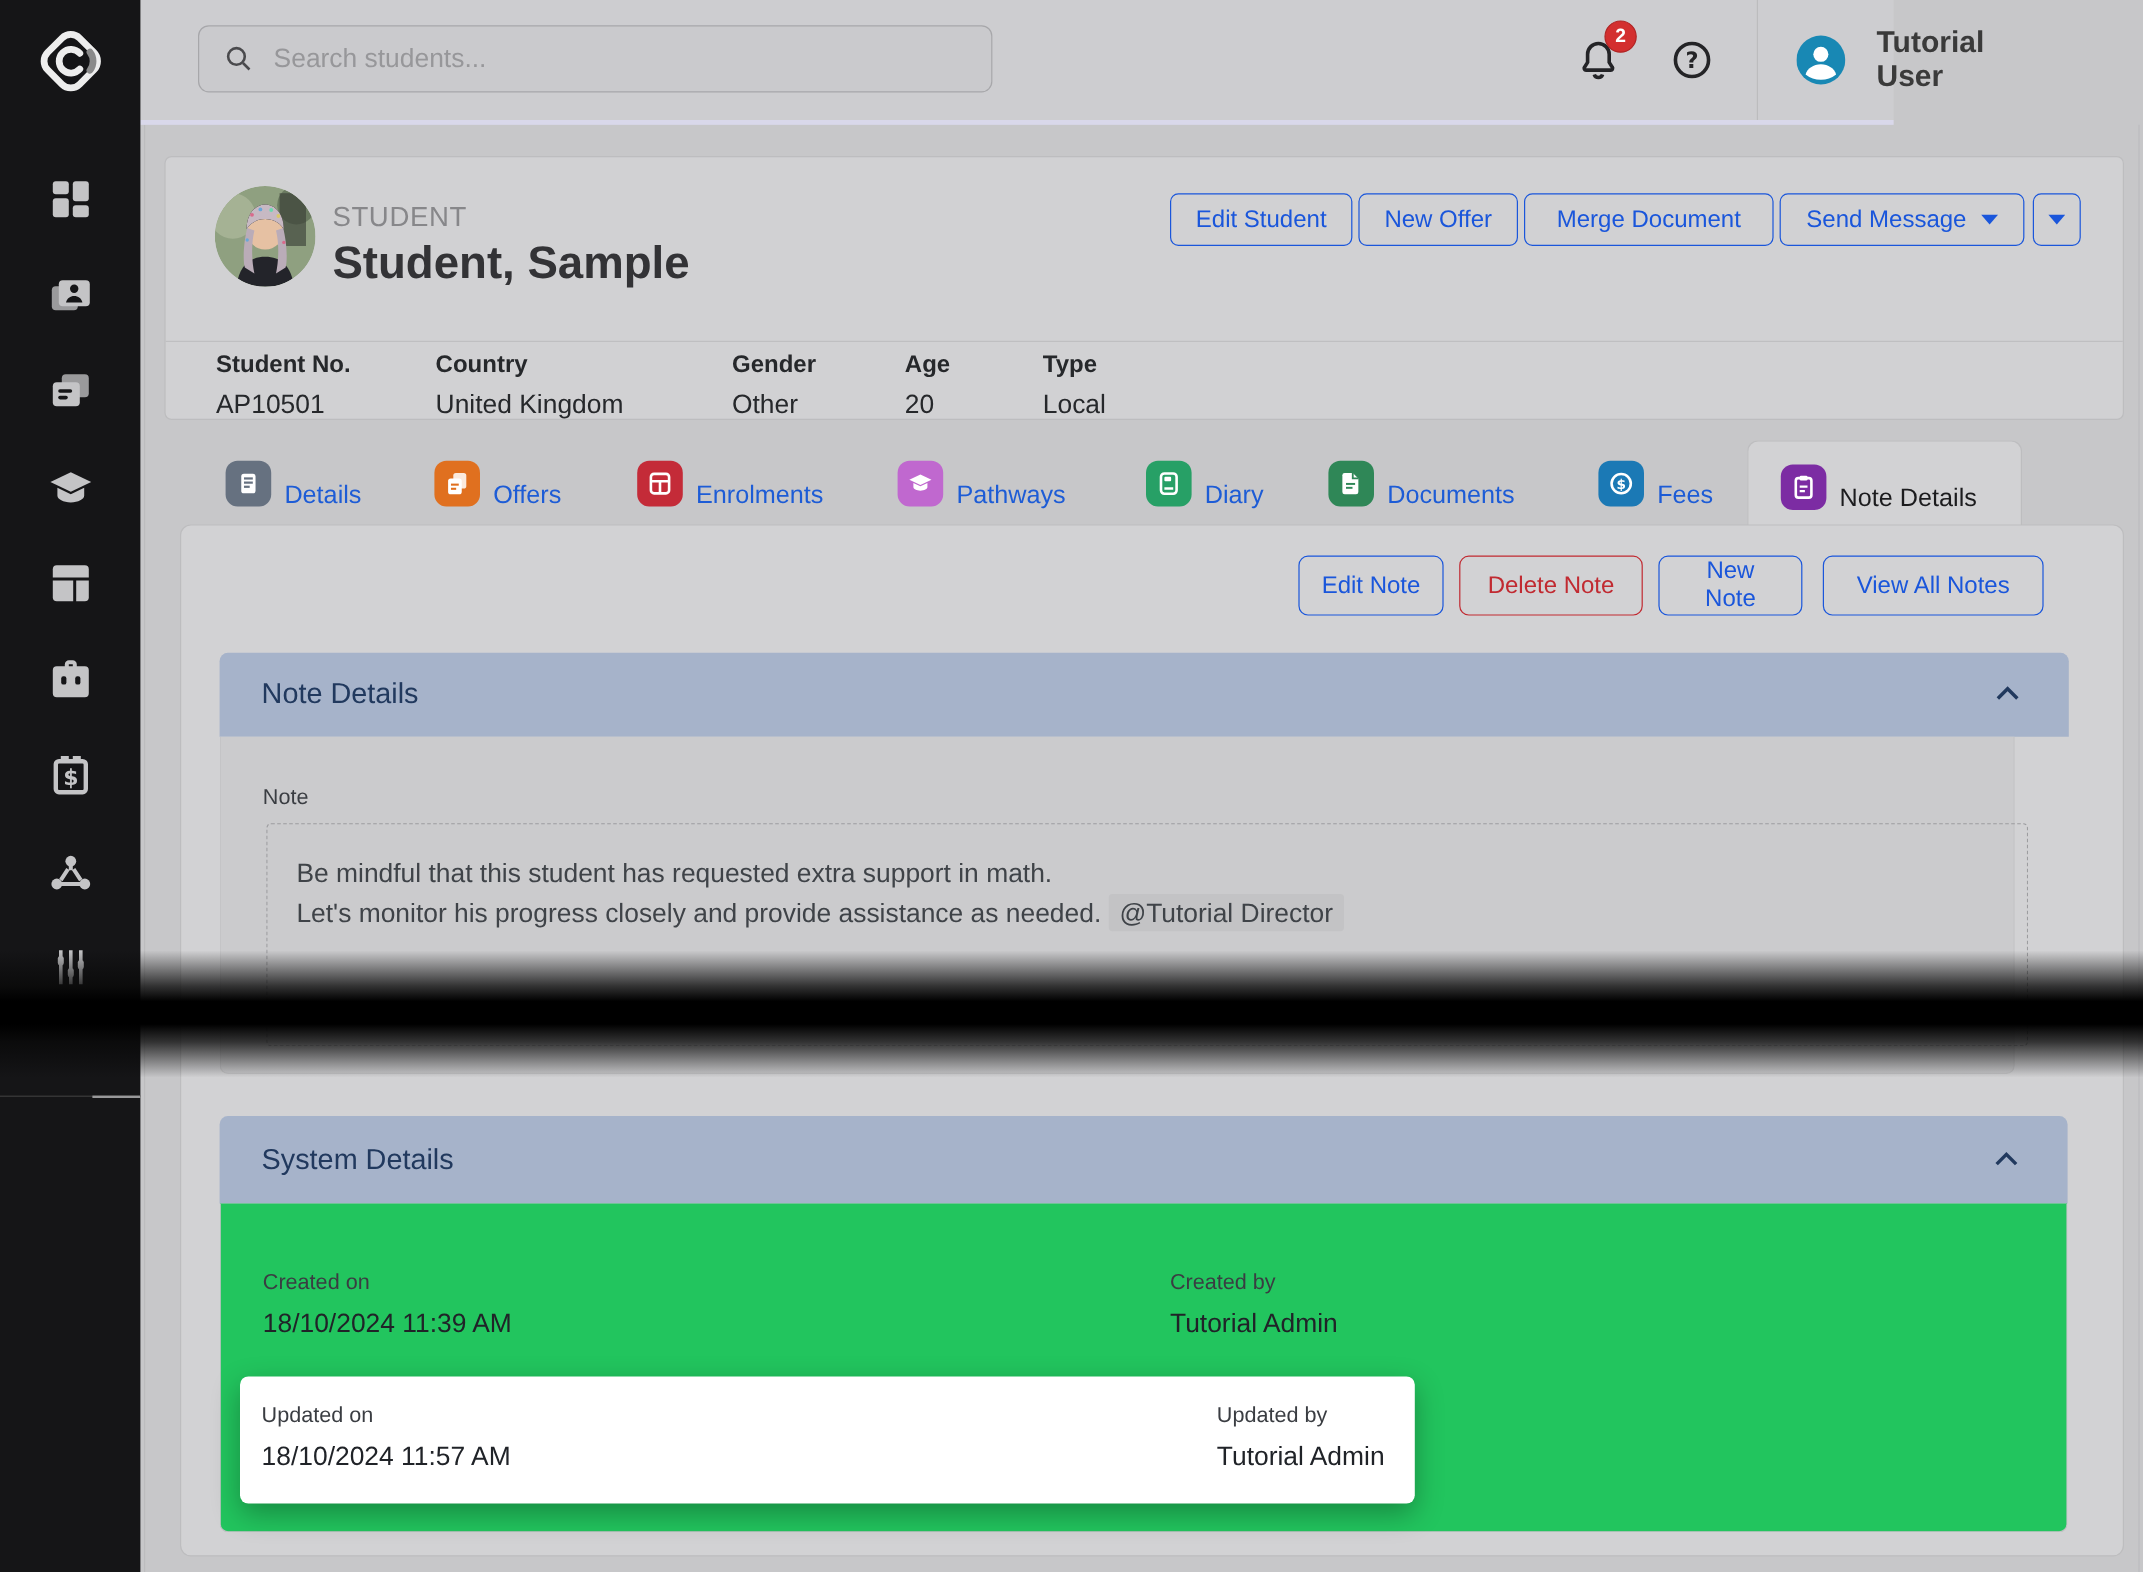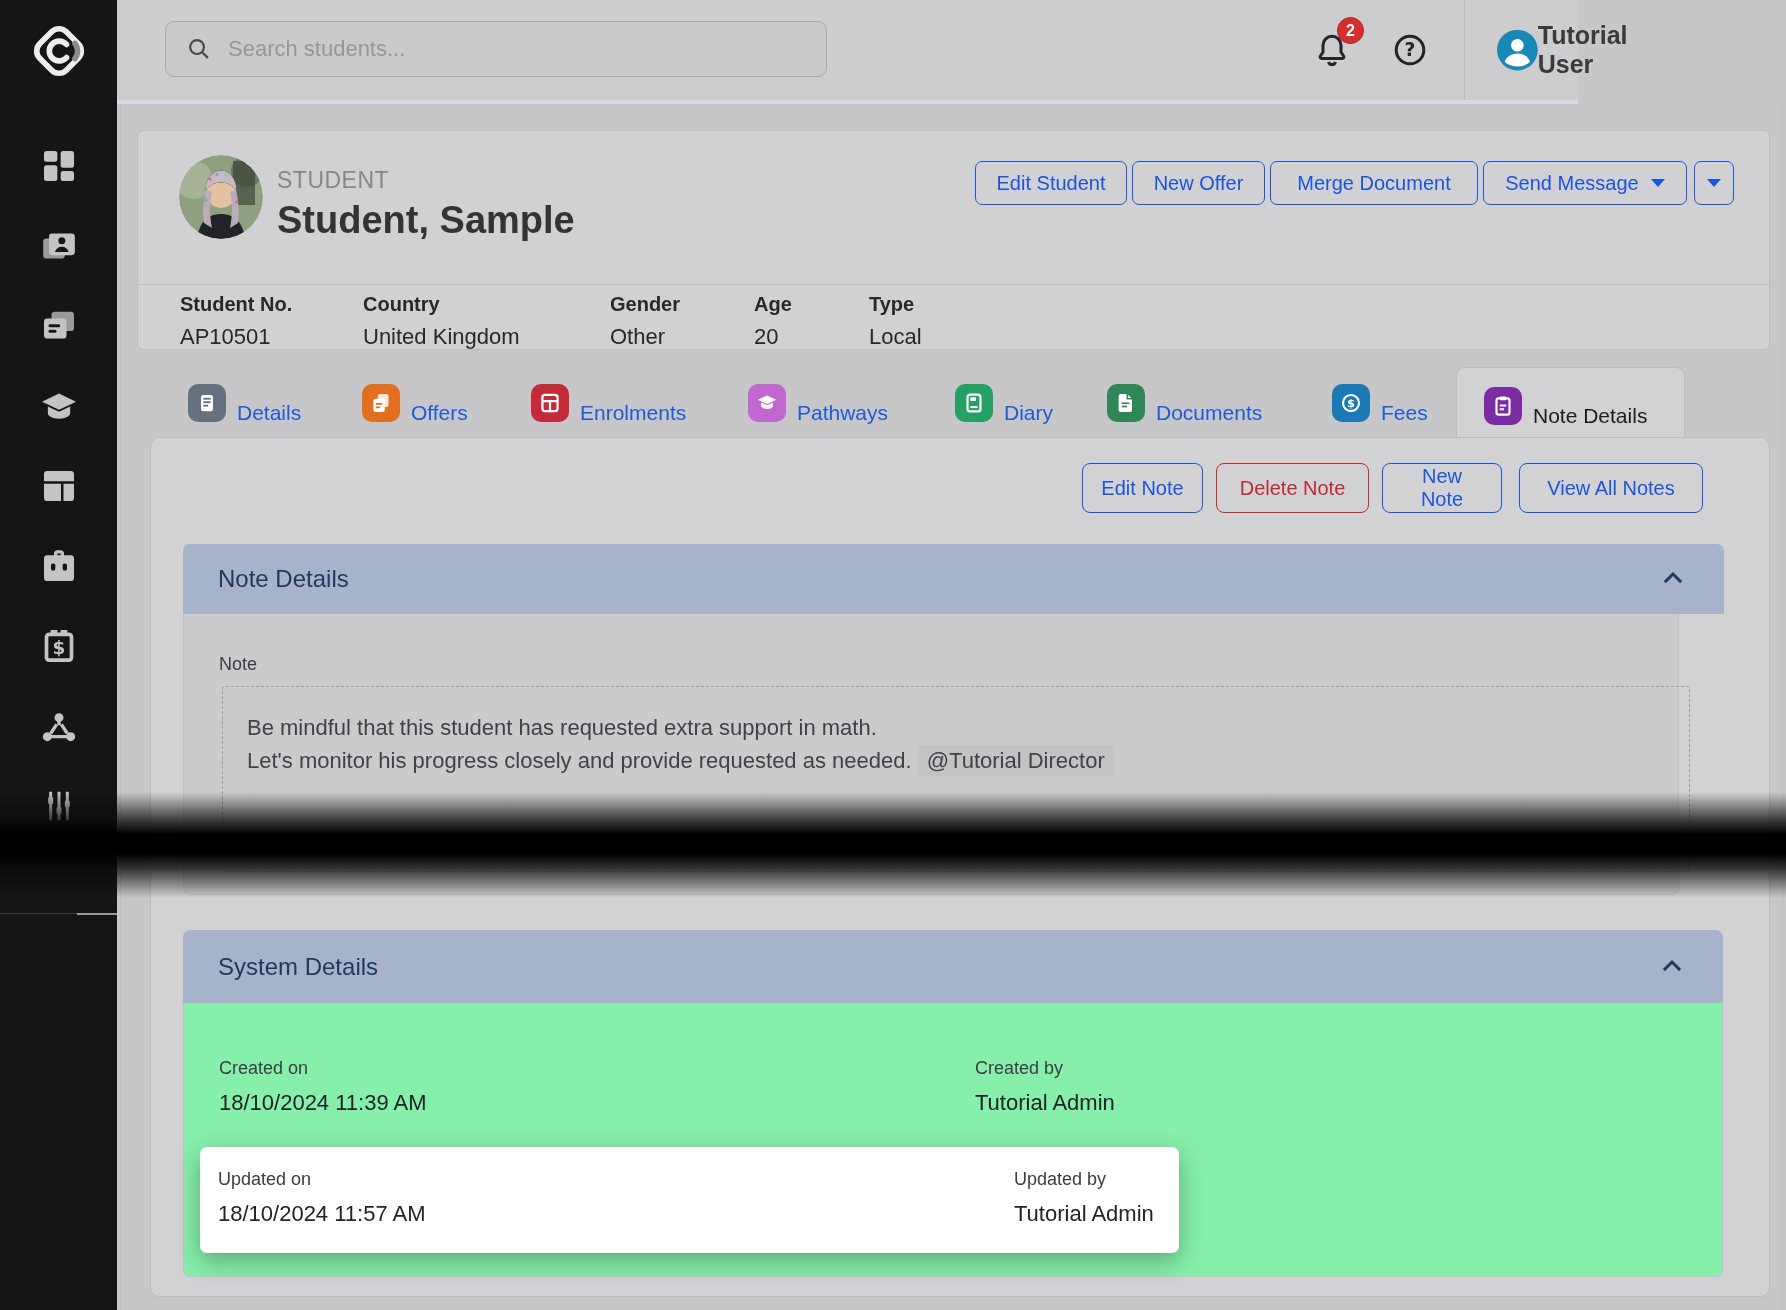--- a/index.html
+++ b/index.html
@@ -23,21 +23,21 @@
   .searchbox input{flex:1;border:none;outline:none;background:transparent;margin-left:14px;font-size:22px;color:#3a3a3a;font-family:"Liberation Sans",sans-serif;}
   .searchbox input::placeholder{color:#97979a;opacity:1;}
   .icon-btn{position:absolute;top:0;height:100px;display:flex;align-items:center;justify-content:center;cursor:pointer;}
   .bell-btn{left:1183px;width:64px;}
   .help-btn{left:1261px;width:64px;}
   .bell-btn svg,.help-btn svg{width:36px;height:36px;}
   .badge{position:absolute;left:37px;top:17px;min-width:27px;height:27px;border-radius:14px;background:#d32f2f;color:#fff;font-size:16px;font-weight:bold;display:flex;align-items:center;justify-content:center;border:1px solid #b02525;box-sizing:border-box;}
   .topbar-divider{position:absolute;left:1347px;top:0;width:1px;height:100px;background:#bcbcbe;}
   .user-chip{position:absolute;left:1380px;top:0;height:100px;display:flex;align-items:center;cursor:pointer;}
   .user-chip svg{width:58px;height:58px;}
-  .user-name{font-size:25px;font-weight:bold;color:#3a3a3a;}
+  .user-name{margin-left:26px;font-size:25px;font-weight:bold;color:#3a3a3a;}
   
   .page-frame{position:absolute;left:120px;top:104px;width:1663px;height:1206px;border-left:1px solid #bcbcbe;border-right:1px solid #bcbcbe;box-sizing:border-box;}
   
   .student-card{position:absolute;left:137px;top:130px;width:1633px;height:220px;background:#d1d1d3;border:1px solid #bdbdbf;border-radius:6px;box-sizing:border-box;}
   .student-photo{position:absolute;left:41px;top:24px;width:84px;height:84px;border-radius:50%;overflow:hidden;}
   .student-kicker{position:absolute;left:139px;top:36px;font-size:23px;color:#87878a;letter-spacing:.5px;}
   .student-name{position:absolute;left:139px;top:68px;font-size:38px;font-weight:bold;color:#333336;}
   .hdr-actions{position:absolute;left:0;top:30px;width:100%;height:44px;}
   .btn{position:absolute;height:44px;box-sizing:border-box;border:1.6px solid #1a56db;border-radius:7px;background:transparent;color:#1a56db;font-size:20px;font-family:"Liberation Sans",sans-serif;display:flex;align-items:center;justify-content:center;cursor:pointer;padding:16px;}
   .caret{display:inline-block;width:0;height:0;border-left:7px solid transparent;border-right:7px solid transparent;border-top:8px solid #1a56db;margin-left:12px;}
@@ -61,21 +61,21 @@
   .panel-header{position:absolute;background:#a6b3ca;border-radius:7px 7px 0 0;}
   .panel-title{position:absolute;left:35px;top:50%;transform:translateY(-50%);font-size:24px;color:#21395e;}
   .panel-chevron{position:absolute;right:36px;top:50%;transform:translateY(-50%);width:30px;height:30px;cursor:pointer;}
   .note-header{left:183px;top:544px;width:1541px;height:70px;}
   .note-body{position:absolute;left:183px;top:614px;width:1496px;height:281px;background:#cbcbcd;border:1px solid #c2c2c4;border-top:none;border-radius:0 0 7px 7px;box-sizing:border-box;}
   .note-field-label{position:absolute;left:35px;top:40px;font-size:18px;color:#3a3d42;}
   .note-box{position:absolute;left:38px;top:72px;width:1468px;height:186px;border:1px dashed #9d9da0;border-radius:4px;box-sizing:border-box;}
   .note-text{position:absolute;left:24px;top:24px;font-size:22px;line-height:33px;color:#3f4348;}
   .mention-chip{background:#c3c3c5;border-radius:3px;padding:3px 9px;color:#3f4348;}
   .system-header{left:183px;top:930px;width:1540px;height:73px;}
-  .system-body{position:absolute;left:183px;top:1003px;width:1540px;height:274px;background:#86efac;border:1px solid #c2c2c4;border-top:none;border-radius:0 0 7px 7px;box-sizing:border-box;}
+  .system-body{position:absolute;left:183px;top:1003px;width:1540px;height:274px;background:#22c55e;border:1px solid #c2c2c4;border-top:none;border-radius:0 0 7px 7px;box-sizing:border-box;}
   .meta-label{font-size:18px;color:#3a3d42;}
   .meta-value{font-size:22px;color:#202328;margin-top:11px;}
   .meta-created-on{position:absolute;left:35px;top:55px;}
   .meta-created-by{position:absolute;left:791px;top:55px;}
   .spotlight{position:absolute;left:200px;top:1147px;width:979px;height:106px;background:#ffffff;border-radius:7px;box-shadow:0 8px 24px rgba(0,0,0,.30);z-index:20;}
   .meta-updated-on{position:absolute;left:18px;top:22px;}
   .meta-updated-by{position:absolute;left:774px;top:22px;margin-left:40px;}
   
   .black-band{position:absolute;left:0;top:792px;width:1786px;height:106px;z-index:40;pointer-events:none;
     background:linear-gradient(to bottom, rgba(15,15,15,0) 0%, rgba(8,8,8,.78) 28%, #000 40%, #000 58%, rgba(8,8,8,.78) 72%, rgba(15,15,15,0) 100%);}
@@ -384,21 +384,21 @@
   <span class="panel-title">Note Details</span>
   <svg class="panel-chevron" viewBox="0 0 24 24">
       <path d="M5.5 14.5 12 8l6.5 6.5" stroke="#21395e" stroke-width="2.3" fill="none"></path>
     </svg>
 </div>
 <div class="note-body">
   <div class="note-field-label">Note</div>
   <div class="note-box">
     <div class="note-text">
       <div>Be mindful that this student has requested extra support in math.</div>
-      <div><span>Let's monitor his progress closely and provide requested as needed.</span> <span class="mention-chip">@Tutorial Director</span></div>
+      <div><span>Let's monitor his progress closely and provide assistance as needed.</span> <span class="mention-chip">@Tutorial Director</span></div>
     </div>
   </div>
 </div>
 
 <div class="panel-header system-header">
   <span class="panel-title">System Details</span>
   <svg class="panel-chevron" viewBox="0 0 24 24">
       <path d="M5.5 14.5 12 8l6.5 6.5" stroke="#21395e" stroke-width="2.3" fill="none"></path>
     </svg>
 </div>

